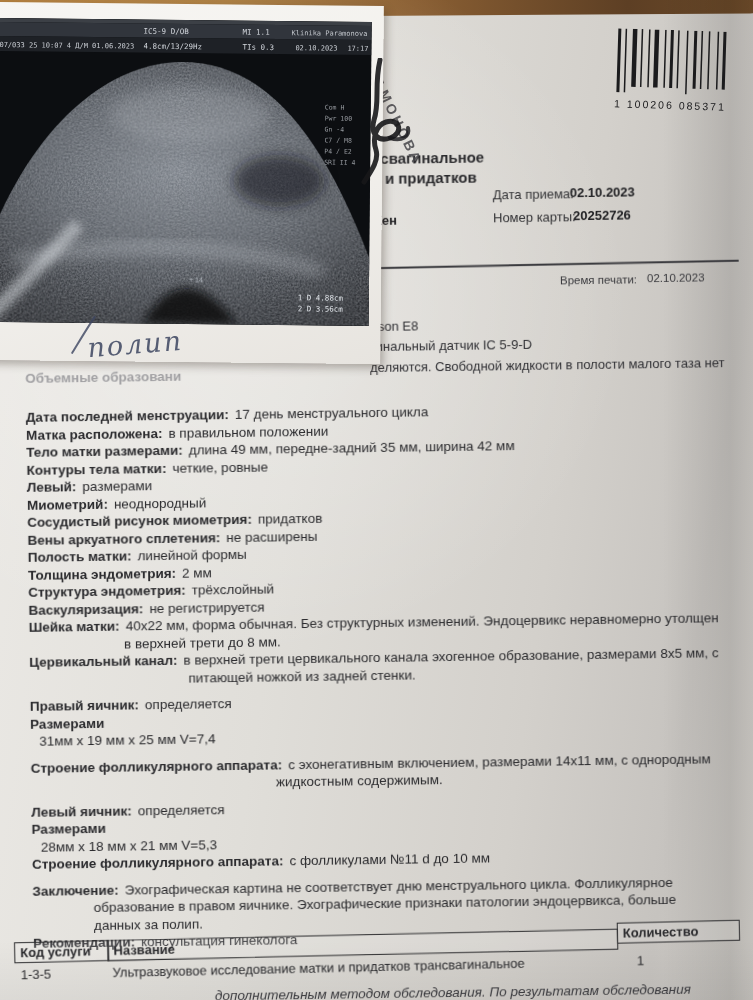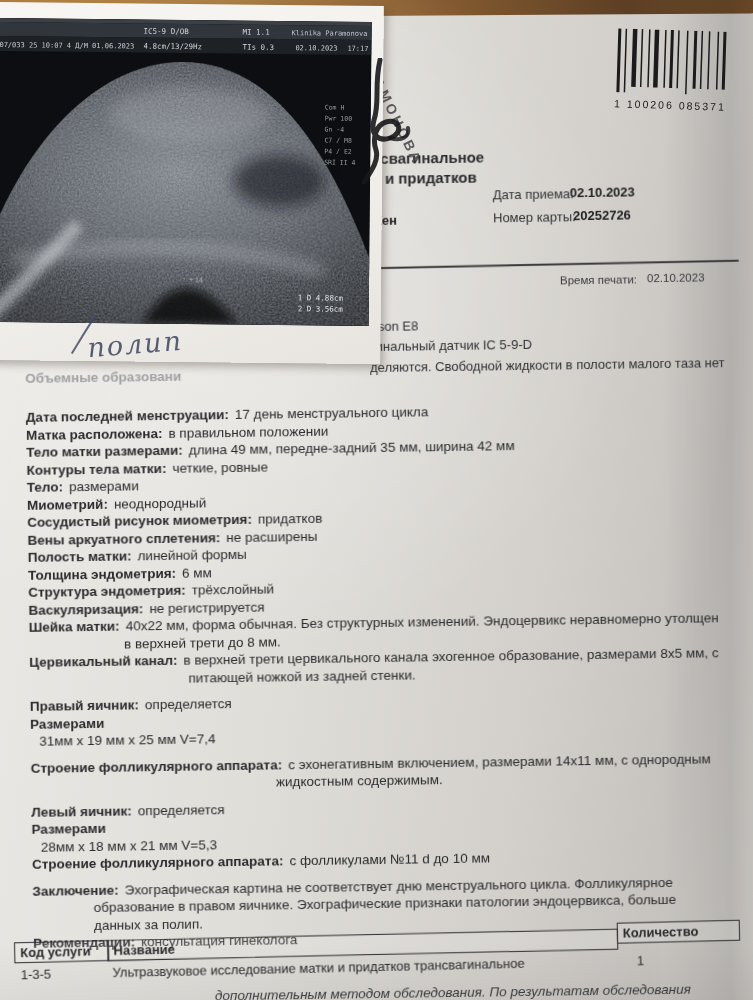--- a/index.html
+++ b/index.html
@@ -93,26 +93,26 @@
     <div class="abs dev" style="left:373px; top:339px;">гинальный датчик IC 5-9-D</div>
     <div class="abs dev" style="left:372px; top:360px;">деляются. Свободной жидкости  в полости малого таза нет</div>
 
     <div class="abs faded" style="left:27px; top:366px; width:330px;">Объемные образовани</div>
 
     <div id="report">
         <div class="rline"><b>Дата последней менструации:</b><span>17 день менструального цикла</span></div>
         <div class="rline"><b>Матка расположена:</b><span>в правильном положении</span></div>
         <div class="rline"><b>Тело матки размерами:</b><span>длина 49 мм, передне-задний 35 мм, ширина 42 мм</span></div>
         <div class="rline"><b>Контуры тела матки:</b><span>четкие, ровные</span></div>
-        <div class="rline"><b>Тело:</b><span>размерами</span></div>
+        <div class="rline"><b>Левый:</b><span>размерами</span></div>
         <div class="rline"><b>Миометрий:</b><span>неоднородный</span></div>
         <div class="rline"><b>Сосудистый рисунок миометрия:</b><span>придатков</span></div>
         <div class="rline"><b>Вены аркуатного сплетения:</b><span>не расширены</span></div>
         <div class="rline"><b>Полость матки:</b><span>линейной формы</span></div>
-        <div class="rline"><b>Толщина эндометрия:</b><span>6 мм</span></div>
+        <div class="rline"><b>Толщина эндометрия:</b><span>2 мм</span></div>
         <div class="rline"><b>Структура эндометрия:</b><span>трёхслойный</span></div>
         <div class="rline"><b>Васкуляризация:</b><span>не регистрируется</span></div>
         <div class="rline"><b>Шейка матки:</b><span>40х22 мм, форма обычная. Без структурных изменений. Эндоцервикс неравномерно утолщен</span></div>
         <div class="rline" style="padding-left: 122px;"><span>в верхней трети до 8 мм.</span></div>
         <div class="rline"><b>Цервикальный канал:</b><span>в верхней трети цервикального канала эхогенное образование, размерами 8х5 мм, с</span></div>
         <div class="rline" style="padding-left: 186px;"><span>питающей ножкой из задней стенки.</span></div>
         <div class="rline gap"><b>Правый яичник:</b><span>определяется</span></div>
         <div class="rline"><b>Размерами</b></div>
         <div class="rline" style="padding-left: 36px;"><span>31мм х 19 мм х 25 мм  V=7,4</span></div>
         <div class="rline gap"><b>Строение фолликулярного аппарата:</b><span>с эхонегативным включением, размерами 14х11 мм, с однородным</span></div>

